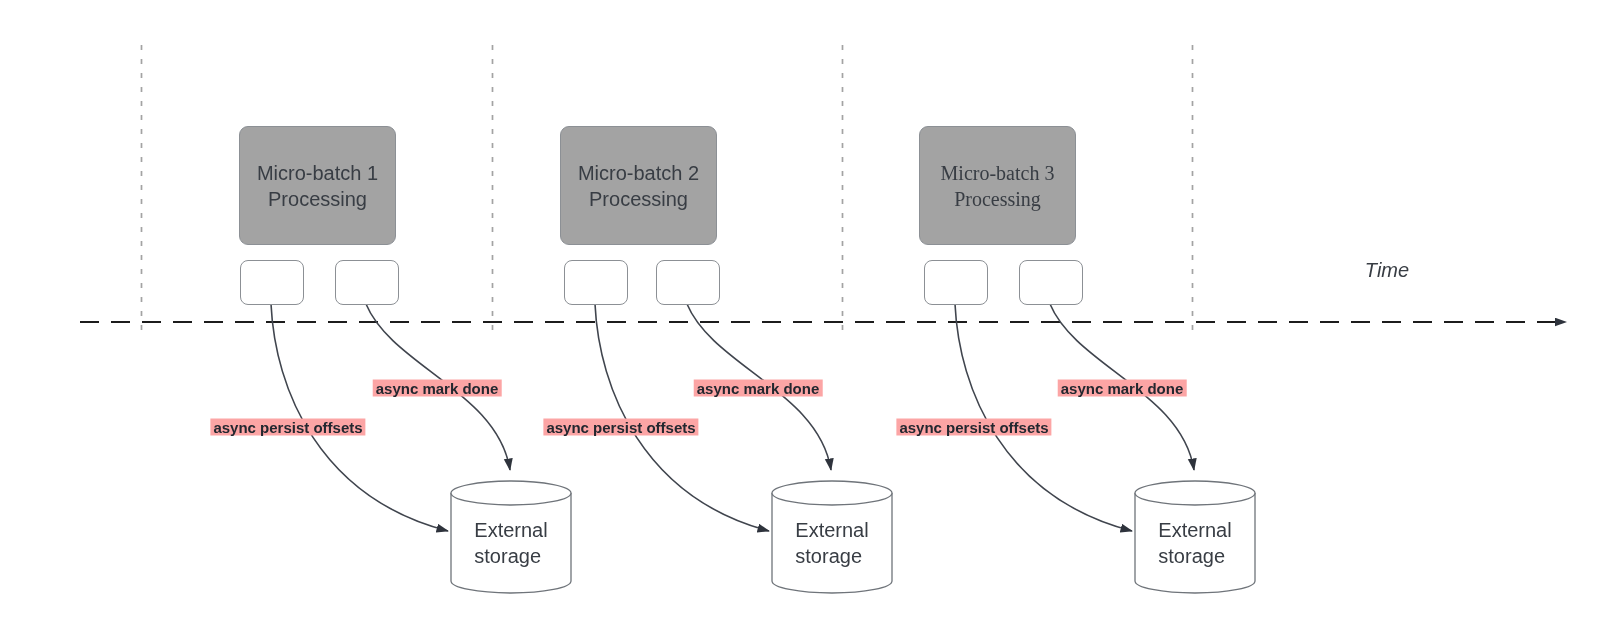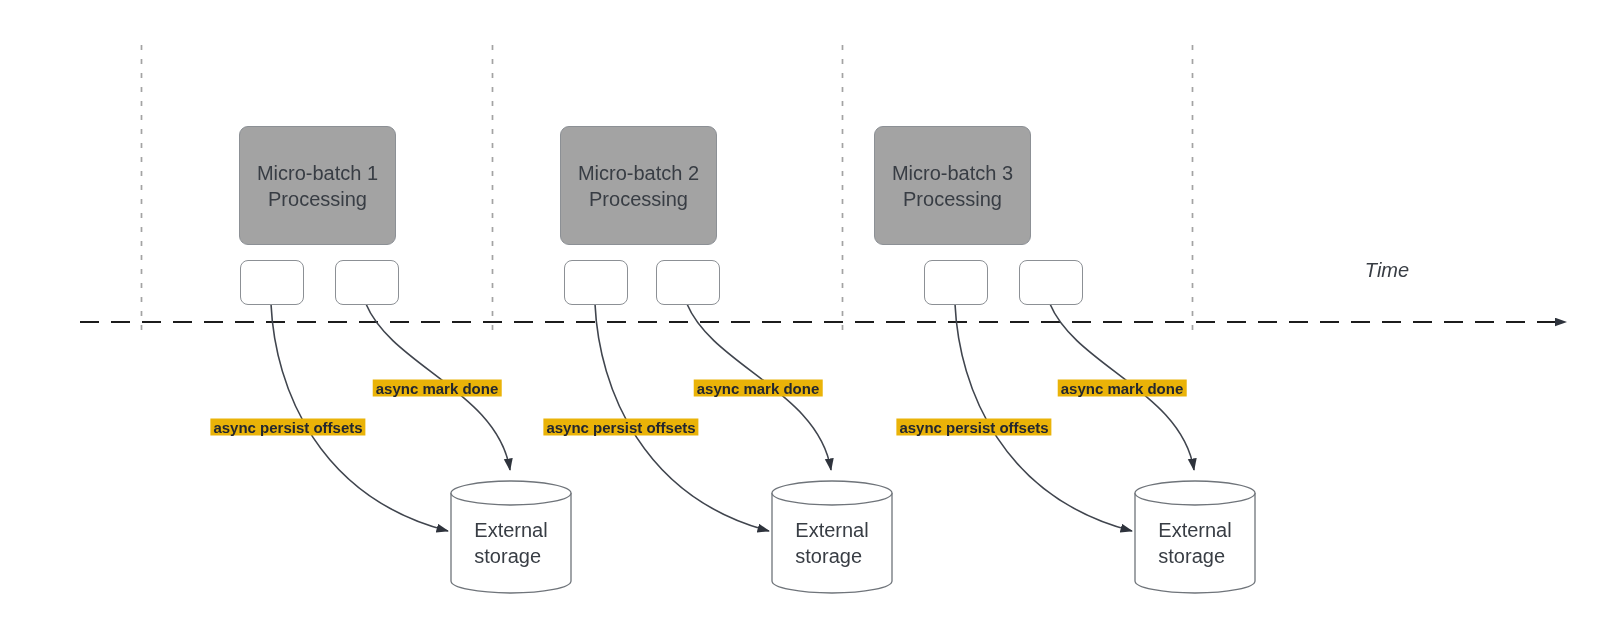--- a/index.html
+++ b/index.html
@@ -13,21 +13,21 @@
     border:1px solid #8c9095;border-radius:9px;background:#a3a3a3;
     display:flex;align-items:center;justify-content:center;
     text-align:center;color:#383d44;font-size:20px;line-height:26px;
   }
   .sm-box{
     position:absolute;width:62px;height:43px;top:260px;
     border:1px solid #8c9095;border-radius:8px;background:#ffffff;
   }
   .edge-label{
     position:absolute;transform:translate(-50%,-50%);
-    font-weight:bold;font-size:15px;color:#23272f;background:#eab308;
+    font-weight:bold;font-size:15px;color:#23272f;background:#fca5a5;
     padding:0 3px;white-space:nowrap;
   }
   .cyl-label{
     position:absolute;transform:translate(-50%,-50%);
     text-align:left;font-size:20px;line-height:26px;color:#383d44;
   }
   .time-label{
     position:absolute;transform:translate(-50%,-50%);
     font-size:20px;color:#383d44;white-space:nowrap;font-style:italic;
   }
@@ -96,21 +96,21 @@
   </div>
   <div class="sm-box" style="left:564px;"></div>
   <div class="sm-box" style="left:656px;"></div>
   <div class="edge-label" style="left:621px;top:427px;">async persist offsets</div>
   <div class="edge-label" style="left:758px;top:388px;">async mark done</div>
   <div class="cyl-label" style="left:832px;top:543px;">
     <div>External</div>
     <div>storage</div>
   </div>
 
-  <div class="mb-box" style="left:874px;top:126px;">
+  <div class="mb-box" style="left:919px;top:126px;font-family:Liberation Serif, serif;">
     <div>
       <div>Micro-batch 3</div>
       <div>Processing</div>
     </div>
   </div>
   <div class="sm-box" style="left:924px;"></div>
   <div class="sm-box" style="left:1019px;"></div>
   <div class="edge-label" style="left:974px;top:427px;">async persist offsets</div>
   <div class="edge-label" style="left:1122px;top:388px;">async mark done</div>
   <div class="cyl-label" style="left:1195px;top:543px;">

